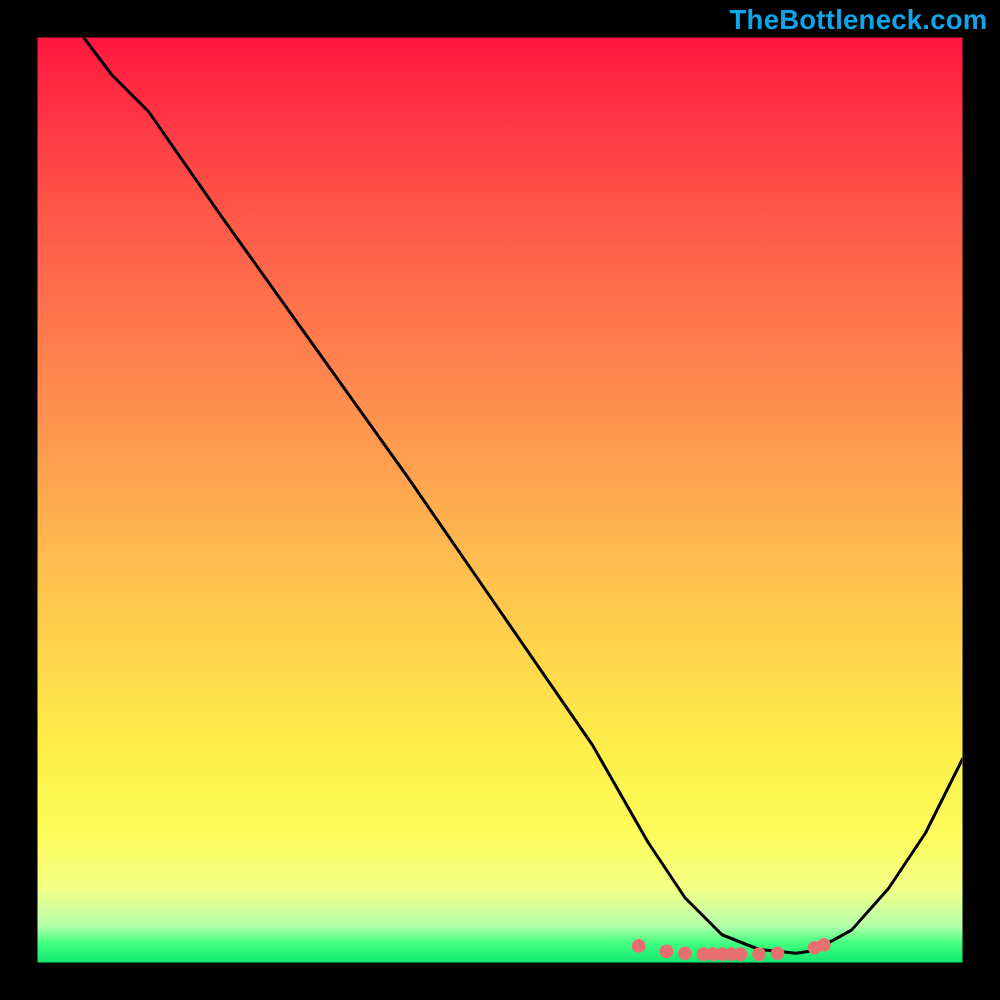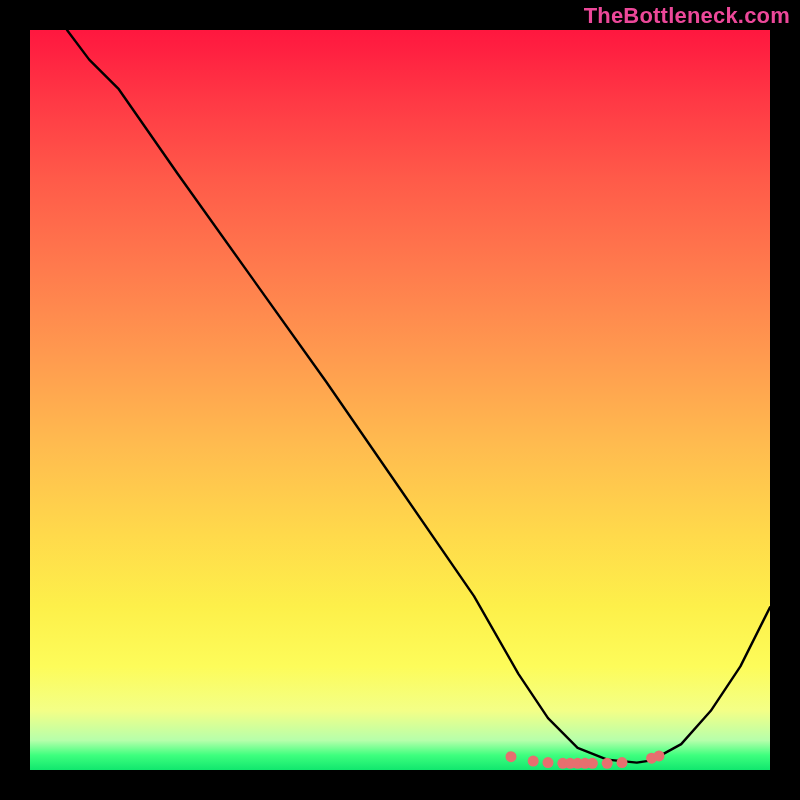--- a/index.html
+++ b/index.html
@@ -16,21 +16,21 @@
     height: 800px;
     background: #000000;
   }
   .watermark {
     position: absolute;
     top: 3px;
     right: 10px;
     font-family: Arial, Helvetica, sans-serif;
     font-size: 22px;
     font-weight: 600;
-    color: #ec4899;
+    color: #0ea5e9;
     letter-spacing: 0.2px;
     z-index: 20;
   }
   .plot {
     position: absolute;
     left: 30px;
     top: 30px;
     width: 740px;
     height: 740px;
     

